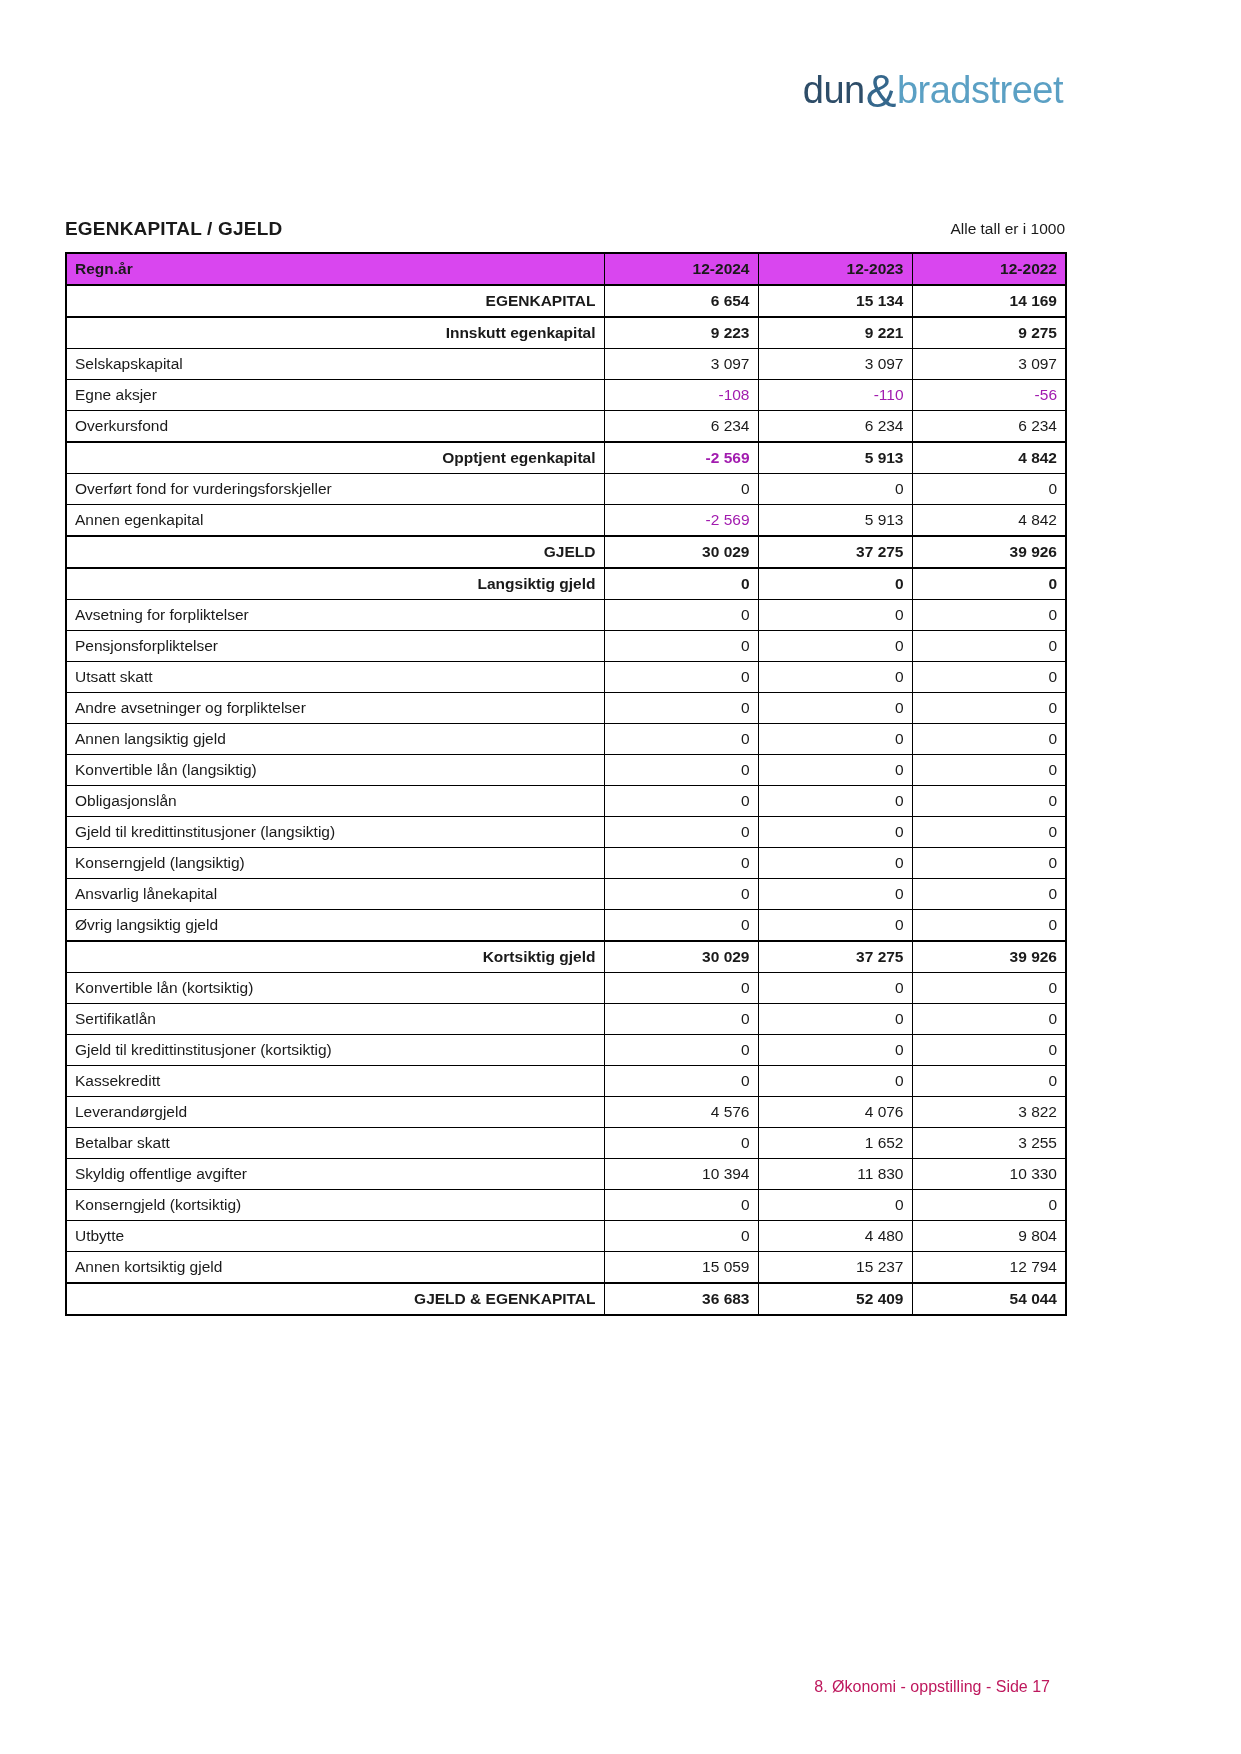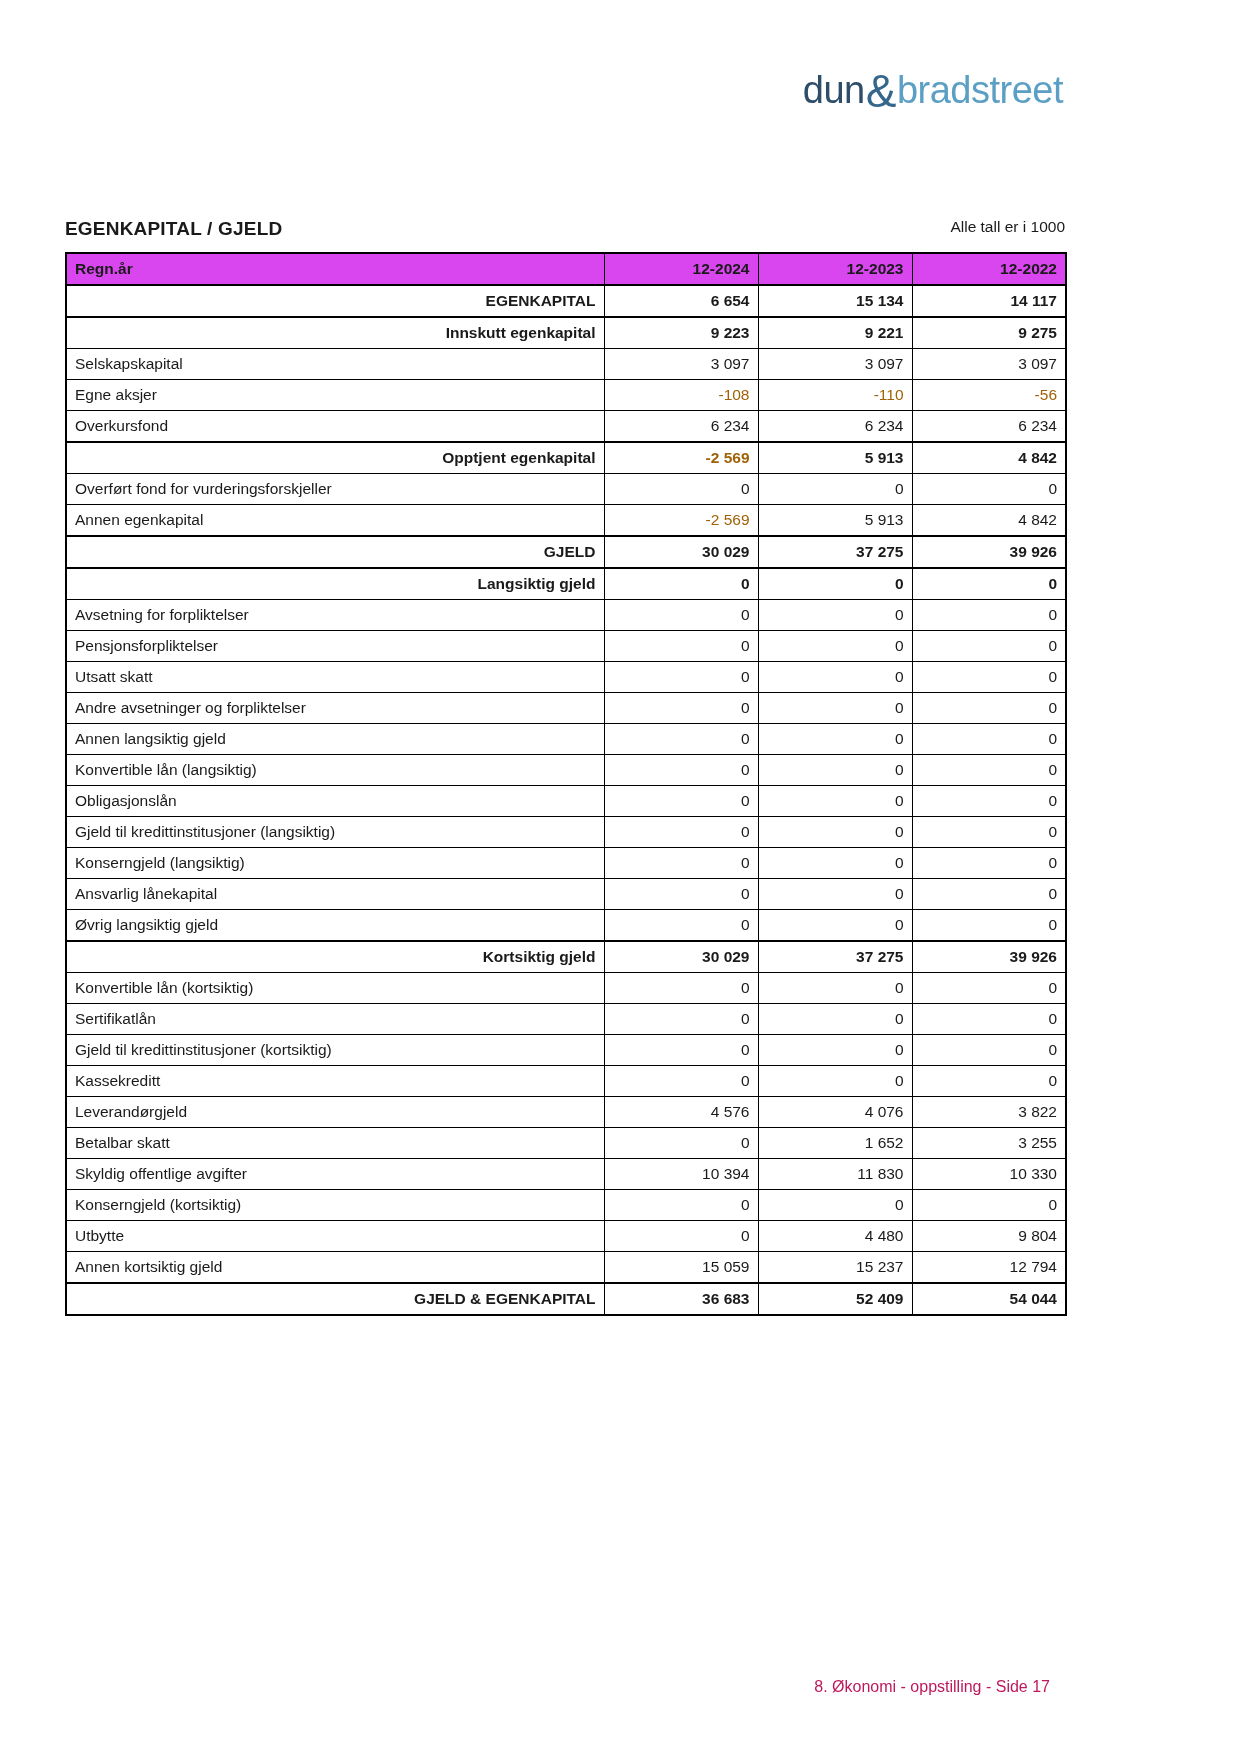--- a/index.html
+++ b/index.html
@@ -31,21 +31,21 @@
   .logo-brad { color: #5ba0c4; }
 
   
   .title-row {
     position: absolute;
     left: 65px;
     width: 1000px;
     top: 218px;
     display: flex;
     justify-content: space-between;
-    align-items: flex-start;
+    align-items: center;
   }
   .page-title {
     font-size: 19px;
     font-weight: bold;
     letter-spacing: 0.2px;
   }
   .unit-note {
     font-size: 15.5px;
     color: #1a1a1a;
     margin-left: 28px;
@@ -73,21 +73,21 @@
   table.fin { border: 2px solid #000; }
   table.fin thead th {
     background: #d946ef;
     font-weight: bold;
     text-align: right;
     border-bottom: 2px solid #000;
   }
   table.fin thead th.label { text-align: left; }
   table.fin td.num { text-align: right; }
   table.fin tr.section td { font-weight: bold; border-top: 2px solid #000; text-align: right; }
-  table.fin td.neg { color: #a16207; }
+  table.fin td.neg { color: #a21caf; }
 
   
   .footer {
     position: absolute;
     top: 1678px;
     left: 65px;
     width: 985px;
     text-align: right;
     font-size: 16px;
     color: #be185d;
@@ -120,21 +120,21 @@
         <th>12-2024</th>
         <th>12-2023</th>
         <th>12-2022</th>
       </tr>
     </thead>
     <tbody>
         <tr class="section">
           <td>EGENKAPITAL</td>
           <td class="num">6 654</td>
           <td class="num">15 134</td>
-          <td class="num">14 117</td>
+          <td class="num">14 169</td>
         </tr>
         <tr class="section">
           <td>Innskutt egenkapital</td>
           <td class="num">9 223</td>
           <td class="num">9 221</td>
           <td class="num">9 275</td>
         </tr>
         <tr>
           <td>Selskapskapital</td>
           <td class="num">3 097</td>

